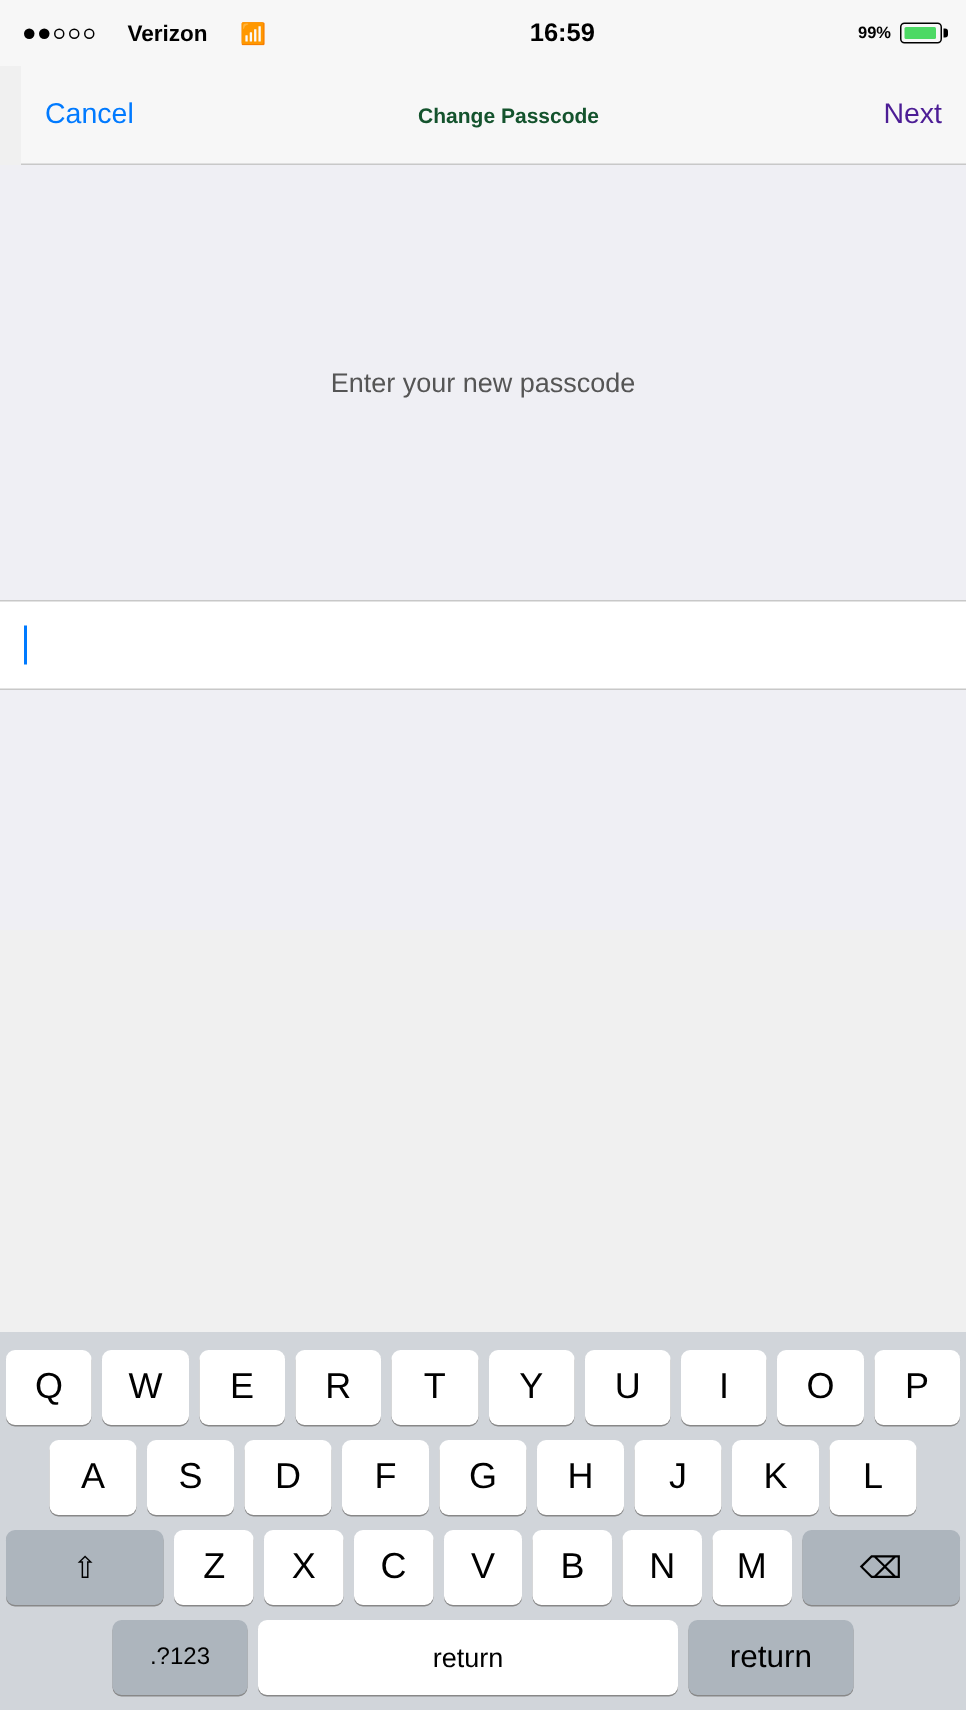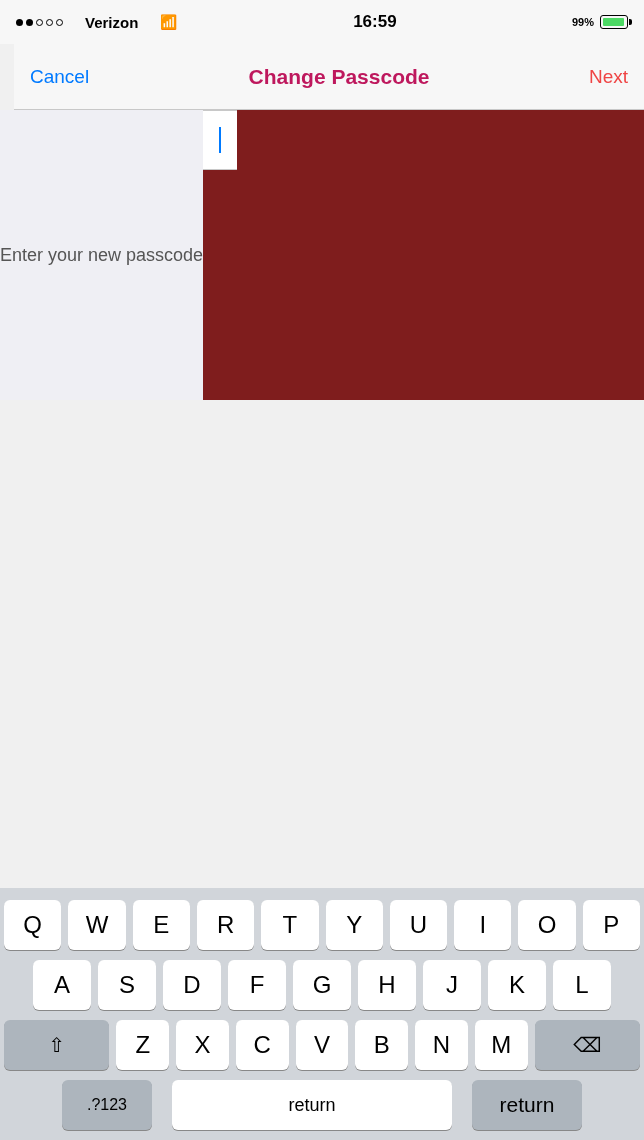--- a/index.html
+++ b/index.html
@@ -102,35 +102,35 @@
       padding: 0 16px;
       margin-left: 14px;
     }
     .nav-cancel {
       color: #007aff;
       font-size: 19px;
       font-weight: 400;
       cursor: pointer;
     }
     .nav-title {
-      font-size: 21px;
-      font-weight: 600;
-      color: #be185d;
+      font-size: 14px;
+      font-weight: 600;
+      color: #14532d;
     }
     .nav-next {
-      color: #ef4444;
+      color: #4c1d95;
       font-size: 19px;
       font-weight: 400;
     }
 
     
     .content-area {
-      background: #7f1d1d;
-      display: flex;
-      flex-direction: row;
+      background: #d946ef;
+      display: flex;
+      flex-direction: column;
     }
 
     .prompt-section {
       height: 290px;
       display: flex;
       align-items: center;
       justify-content: center;
       background: #efeff4;
     }
     .prompt-text {
@@ -226,21 +226,21 @@
     }
 
     .key.symbols-key {
       flex: 1.5;
       max-width: 90px;
       font-size: 16px;
     }
 
     .bottom-row {
       display: flex;
-      gap: 20px;
+      gap: 7px;
       justify-content: center;
       margin-bottom: 10px;
     }
 
     .backspace-icon {
       font-size: 20px;
     }
 
     .shift-icon {
       font-size: 20px;

